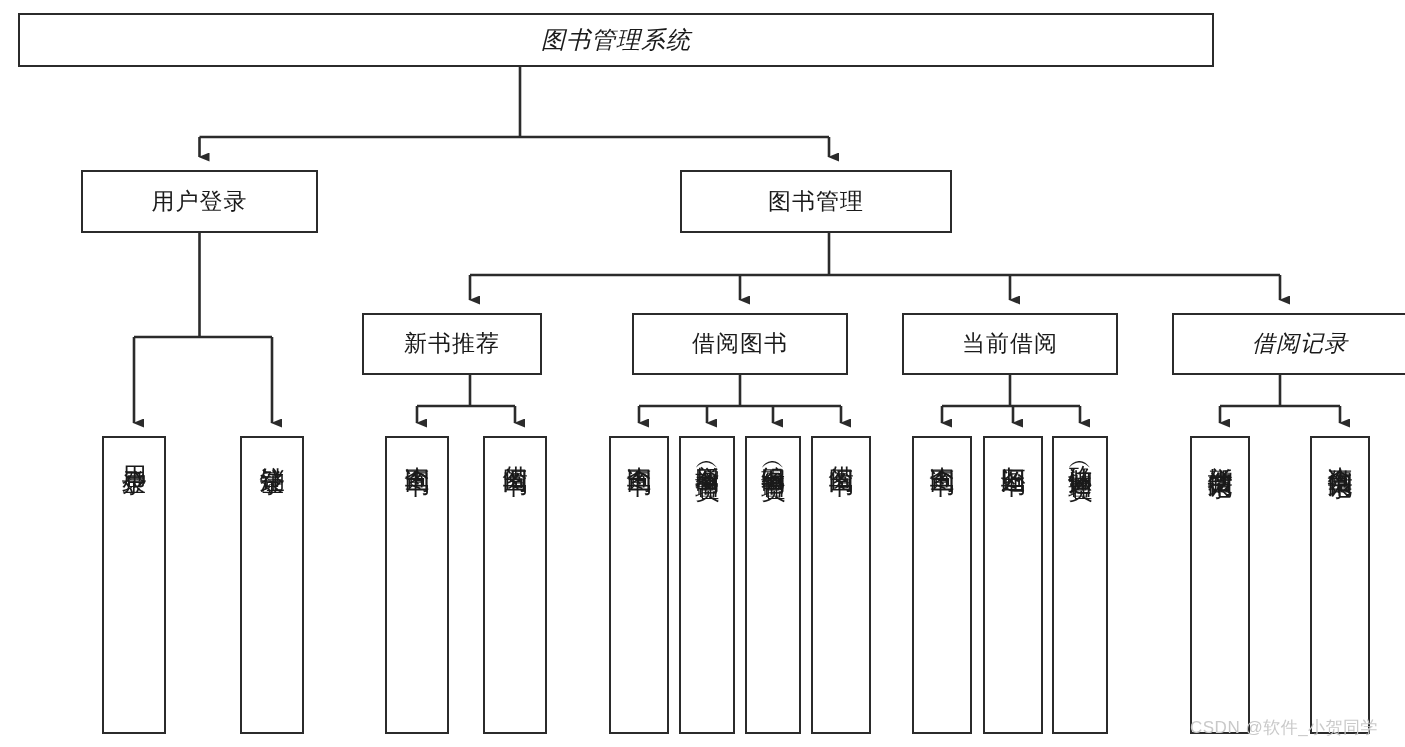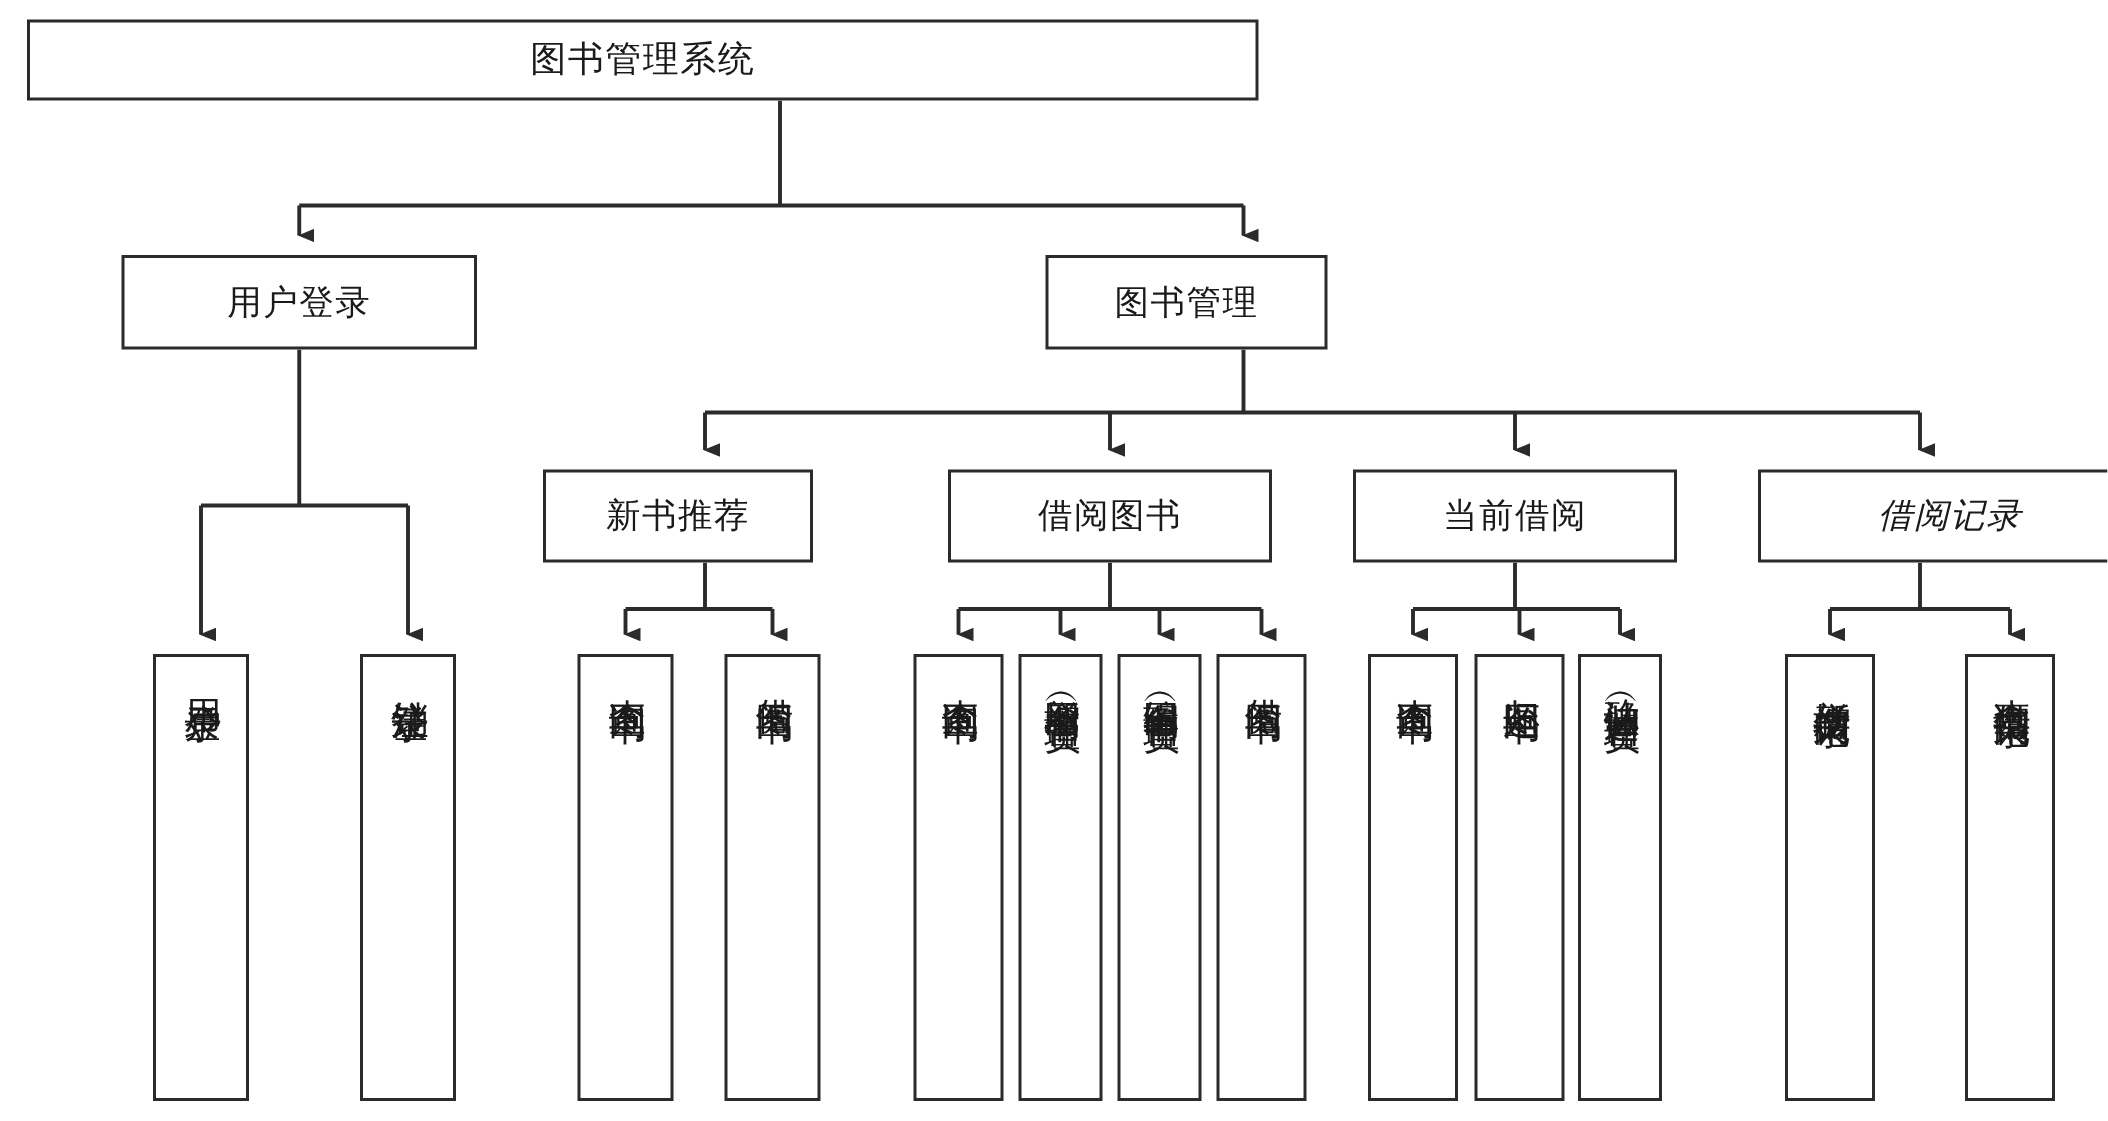--- a/index.html
+++ b/index.html
@@ -118,27 +118,27 @@
         <path d="M1013 406 L1013 423" stroke="#2b2b2b" stroke-width="2.6" fill="none" marker-end="url(#arrowhead)"></path>
         <path d="M1080 406 L1080 423" stroke="#2b2b2b" stroke-width="2.6" fill="none" marker-end="url(#arrowhead)"></path>
         <path d="M1280 375 L1280 406" stroke="#2b2b2b" stroke-width="2.6" fill="none"></path>
         <path d="M1220 406 L1340 406" stroke="#2b2b2b" stroke-width="2.6" fill="none"></path>
         <path d="M1220 406 L1220 423" stroke="#2b2b2b" stroke-width="2.6" fill="none" marker-end="url(#arrowhead)"></path>
         <path d="M1340 406 L1340 423" stroke="#2b2b2b" stroke-width="2.6" fill="none" marker-end="url(#arrowhead)"></path>
       </g>
   </svg>
 
   <div id="nodes-host">
-      <div class="node horiz root" style="left: 18px; top: 13px; width: 821px; height: 54px;">
+      <div class="node horiz root" style="left: 18px; top: 13px; width: 1196px; height: 54px; font-style: italic;">
         <span class="label">图书管理系统</span>
       </div>
       <div class="node horiz" style="left: 81px; top: 170px; width: 237px; height: 63px;">
         <span class="label">用户登录</span>
       </div>
-      <div class="node horiz" style="left: 697px; top: 170px; width: 188px; height: 63px;">
+      <div class="node horiz" style="left: 680px; top: 170px; width: 272px; height: 63px;">
         <span class="label">图书管理</span>
       </div>
       <div class="node horiz" style="left: 362px; top: 313px; width: 180px; height: 62px;">
         <span class="label">新书推荐</span>
       </div>
       <div class="node horiz" style="left: 632px; top: 313px; width: 216px; height: 62px;">
         <span class="label">借阅图书</span>
       </div>
       <div class="node horiz" style="left: 902px; top: 313px; width: 216px; height: 62px;">
         <span class="label">当前借阅</span>
@@ -180,13 +180,14 @@
         <span class="label">确认归还（管理员）</span>
       </div>
       <div class="node vert" style="left: 1190px; top: 436px; width: 60px; height: 298px;">
         <span class="label">新增借阅记录</span>
       </div>
       <div class="node vert" style="left: 1310px; top: 436px; width: 60px; height: 298px;">
         <span class="label">查询借阅记录</span>
       </div>
     </div>
 
+  <div class="watermark" style="left:1190px; top:716px;">CSDN @软件_小贺同学</div>
 </div>
 
 </body></html>

